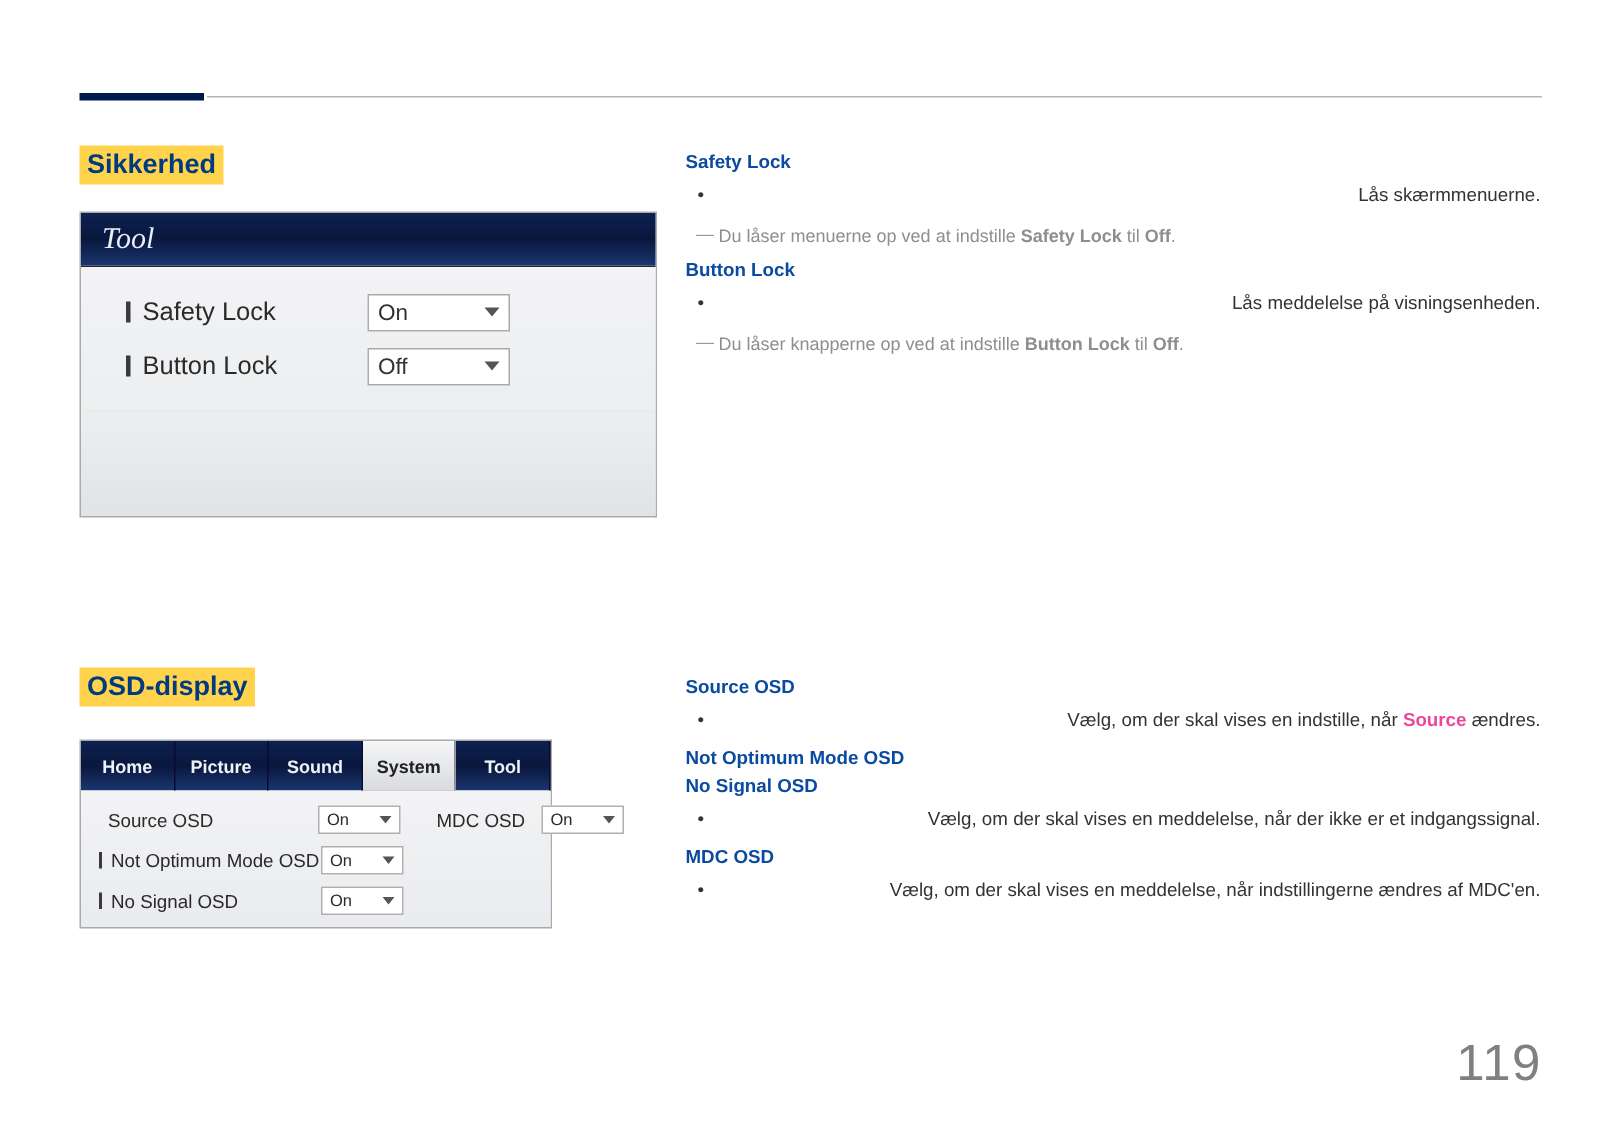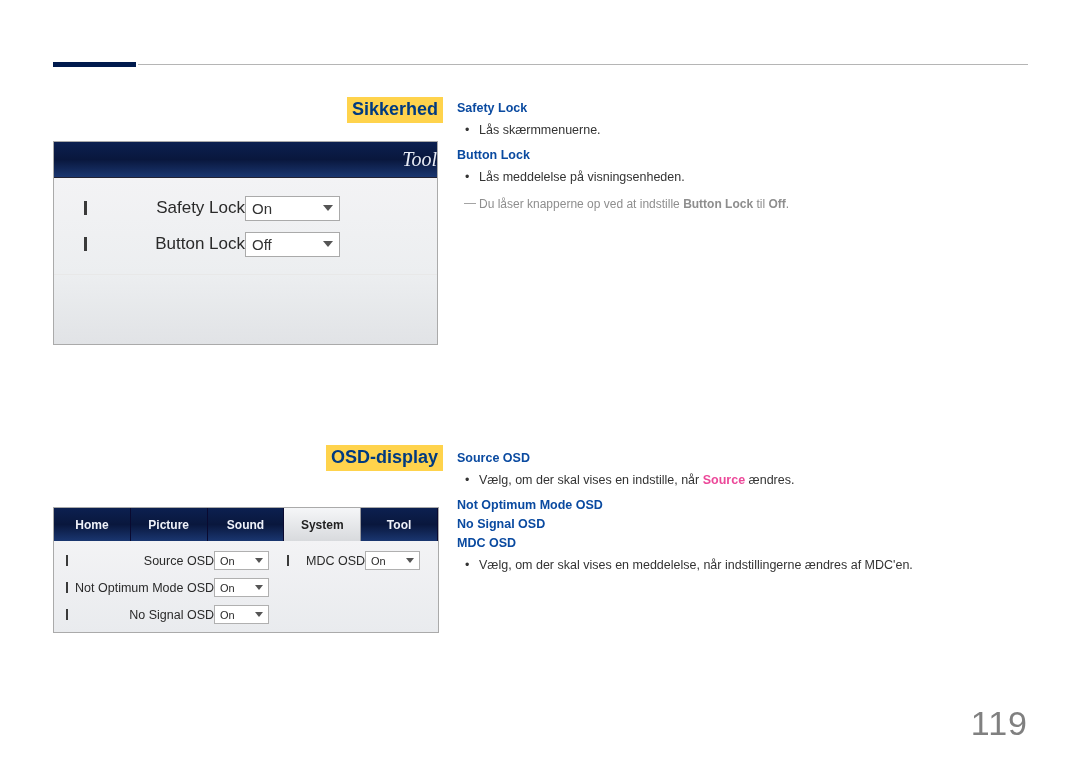--- a/index.html
+++ b/index.html
@@ -24,21 +24,20 @@
     left: 138px;
     top: 64px;
     right: 52px;
     height: 1px;
     background: #b5b5b5;
   }
   .col-left {
     position: absolute;
     left: 53px;
     width: 390px;
-    text-align: right;
   }
   .col-right {
     position: absolute;
     left: 457px;
     width: 570px;
   }
   .section-heading {
     display: inline-block;
     background: #ffd34c;
     color: #003a80;
@@ -108,22 +107,22 @@
     border-top: 6px solid #555;
   }
   .tool-spacer {
     height: 70px;
     background: linear-gradient(#eceef0, #e1e3e6);
     border-top: 1px solid #e8e8e8;
   }
 
   
   .osd-panel {
-    width: 386px;
-    margin-top: 24px;
+    width: 315px;
+    margin-top: 10px;
     border: 1px solid #aaa;
     background: #fff;
   }
   .osd-tabs {
     display: flex;
     height: 33px;
     background: linear-gradient(#0c2050, #09173d, #1a3670);
     font-size: 12px;
   }
   .osd-tab {
@@ -180,21 +179,21 @@
   .osd-row .lbl2 { flex: 0 0 70px; }
 
   
   .desc-heading {
     color: #0a4aa0;
     font-weight: 700;
     font-size: 12.5px;
     margin-top: 2px;
     margin-bottom: 5px;
   }
-  .desc-list { list-style: none; padding-left: 22px; margin-bottom: 8px; }
+  .desc-list { list-style: none; padding-left: 22px; margin-bottom: 8px; text-align: right; }
   .desc-list li {
     font-size: 12.5px;
     color: #333;
     position: relative;
     line-height: 1.6;
   }
   .desc-list li::before {
     content: "•";
     position: absolute;
     left: -14px;
@@ -213,21 +212,21 @@
     position: absolute;
     left: 7px;
     color: #999;
     top: -1px;
   }
   .bold-dark { font-weight: 700; color: #ec4899; }
   .bold-grey { font-weight: 700; color: #8e8e8e; }
   .page-number {
     position: absolute;
     right: 52px;
-    bottom: 20px;
+    bottom: 34px;
     font-size: 34px;
     color: #808080;
     font-family: "Segoe UI Light", "Segoe UI", Arial, sans-serif;
     font-weight: 300;
     letter-spacing: 1px;
   }
 </style>
 </head>
 <body>
 
@@ -259,20 +258,23 @@
     </div>
     <div class="tool-spacer"></div>
   </div>
 </div>
 
 <div id="sec1-right" class="col-right">
   <div class="desc-heading">Safety Lock</div>
   <ul class="desc-list">
     <li>Lås skærmmenuerne.</li>
   </ul>
+  <div class="note">
+    <span>Du låser menuerne op ved at indstille </span><span class="bold-grey">Safety Lock</span><span> til </span><span class="bold-grey">Off</span><span>.</span>
+  </div>
 
   <div class="desc-heading">Button Lock</div>
   <ul class="desc-list">
     <li>Lås meddelelse på visningsenheden.</li>
   </ul>
   <div class="note">
     <span>Du låser knapperne op ved at indstille </span><span class="bold-grey">Button Lock</span><span> til </span><span class="bold-grey">Off</span><span>.</span>
   </div>
 </div>
 
@@ -327,20 +329,23 @@
   <div class="desc-heading">Source OSD</div>
   <ul class="desc-list">
     <li>
       <span>Vælg, om der skal vises en indstille, når </span><span class="bold-dark">Source</span><span> ændres.</span>
     </li>
   </ul>
 
   <div class="desc-heading">Not Optimum Mode OSD</div>
 
   <div class="desc-heading">No Signal OSD</div>
+  <ul class="desc-list">
+    <li>Vælg, om der skal vises en meddelelse, når der ikke er et indgangssignal.</li>
+  </ul>
 
   <div class="desc-heading">MDC OSD</div>
   <ul class="desc-list">
     <li>Vælg, om der skal vises en meddelelse, når indstillingerne ændres af MDC'en.</li>
   </ul>
 </div>
 
 <div class="page-number">119</div>
 
 </body></html>

